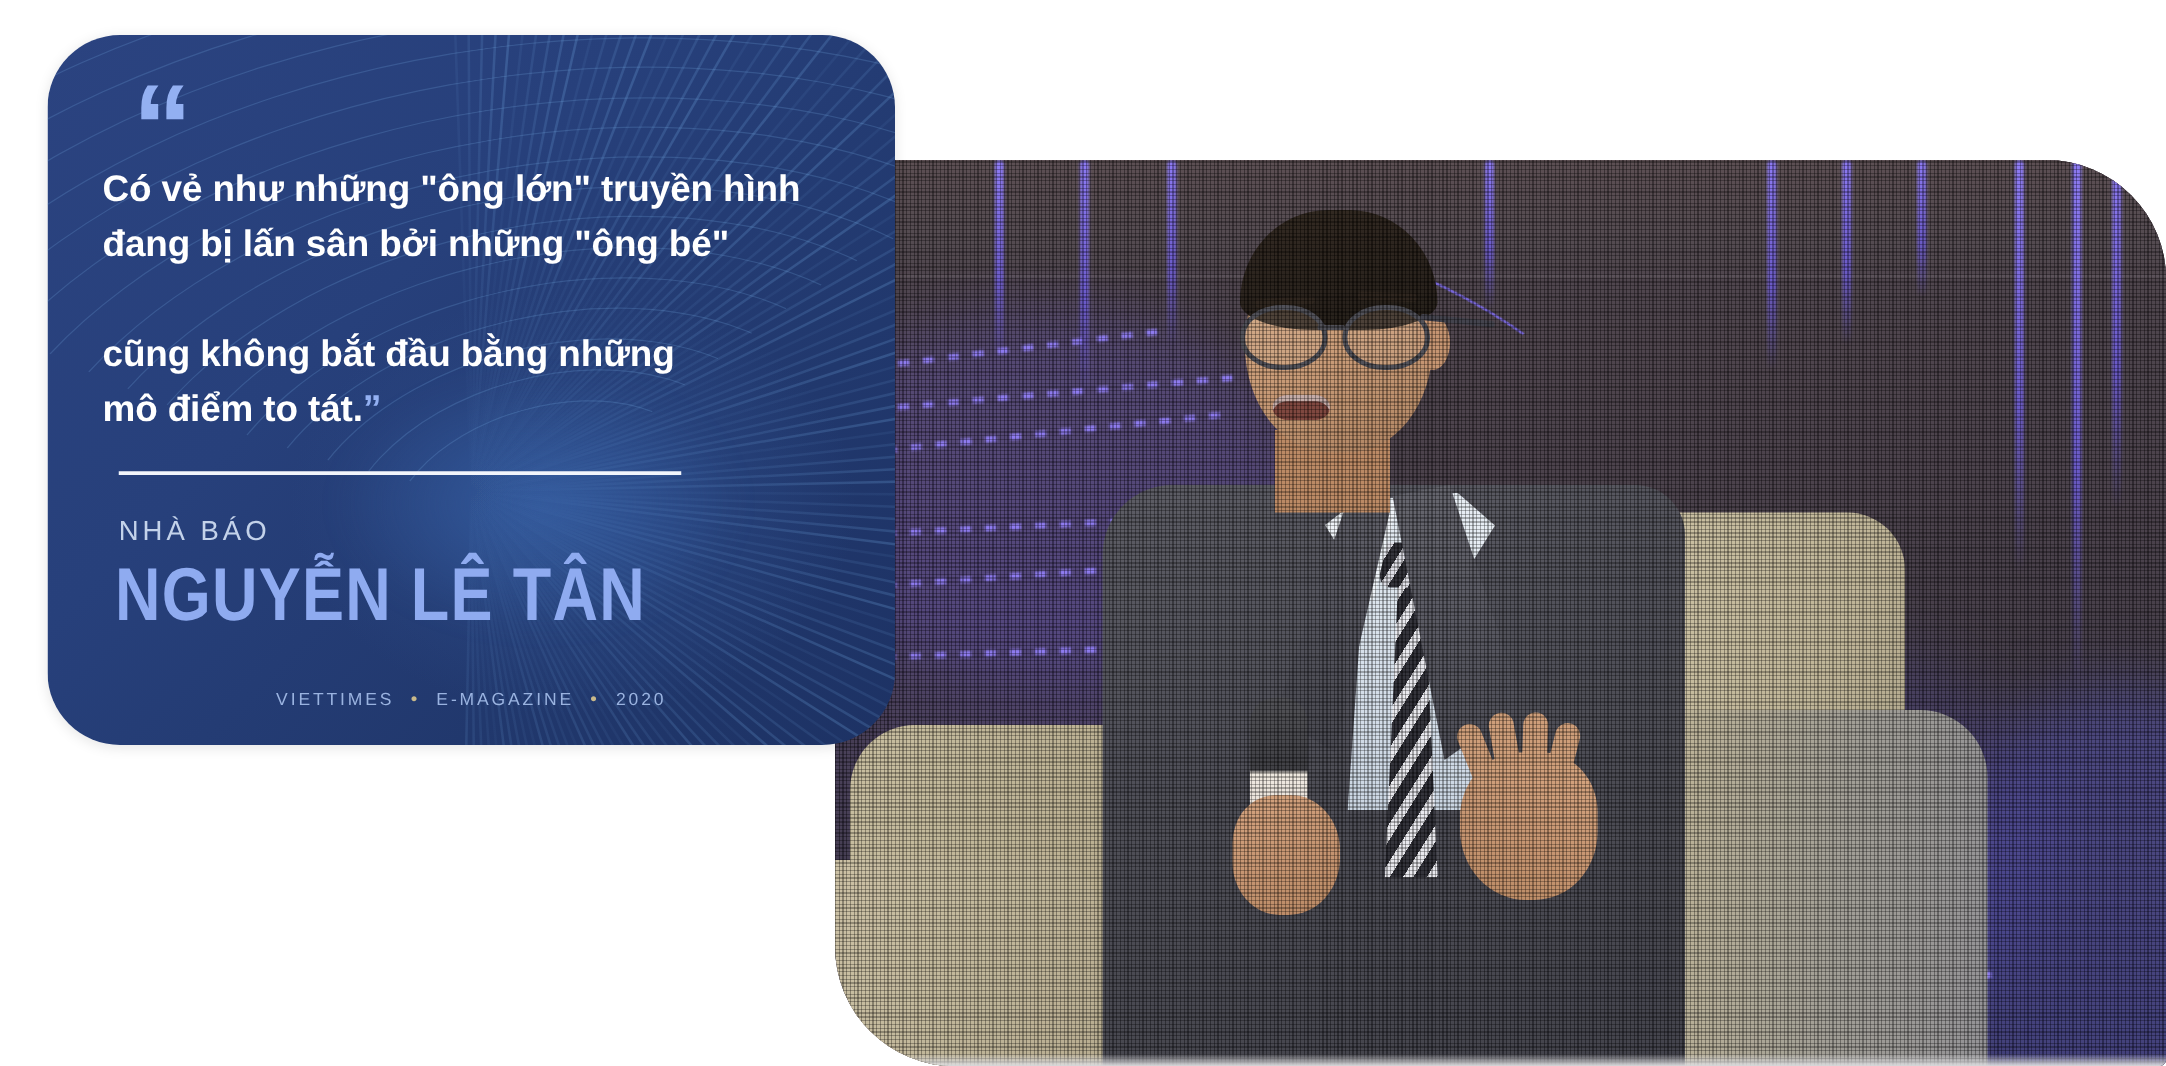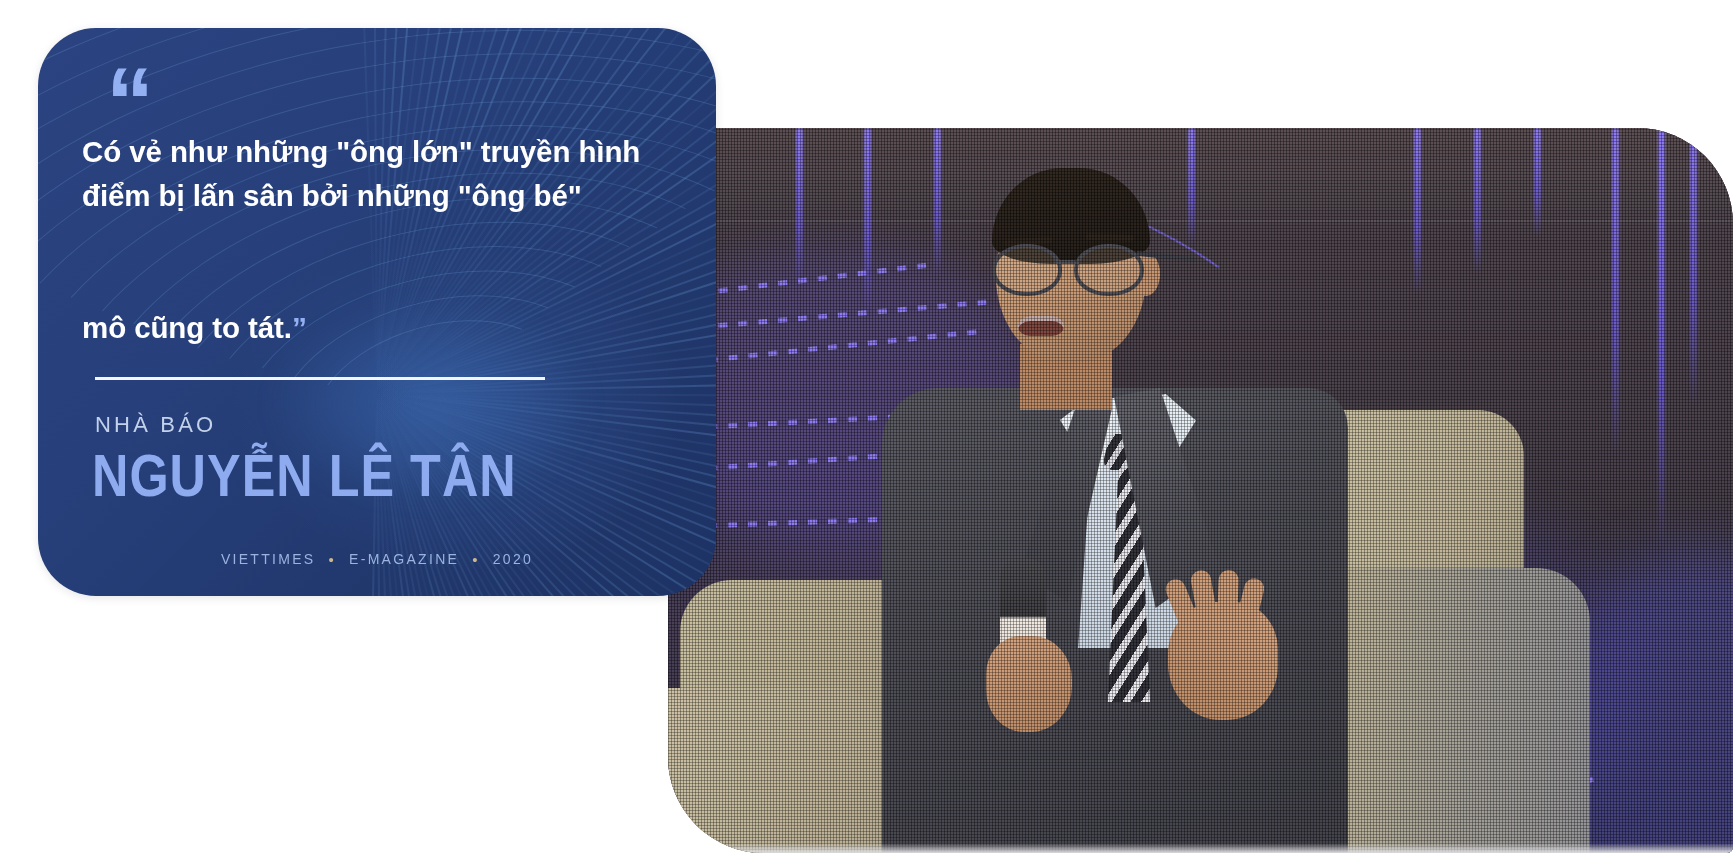--- a/index.html
+++ b/index.html
@@ -405,24 +405,24 @@
         <div class="arc" style="width: 2132px; height: 1321.84px; left: -666px; top: -282.92px; transform: rotate(0.8deg);"></div>
         <div class="arc" style="width: 2210px; height: 1370.2px; left: -705px; top: -307.1px; transform: rotate(1.5deg);"></div>
       </div>
 
     <div class="card-content">
 
       <div class="open-quote">“</div>
 
       <div class="quote-text">
         <span>Có vẻ như những "ông lớn" truyền hình</span><br>
-        <span>điểm bị lấn sân bởi những "ông bé"</span><br>
+        <span>đang bị lấn sân bởi những "ông bé"</span><br>
         <br>
-        <br>
-        <span>mô cũng to tát.</span><span class="close-q">”</span>
+        <span>cũng không bắt đầu bằng những</span><br>
+        <span>mô điểm to tát.</span><span class="close-q">”</span>
       </div>
 
       <div class="divider"></div>
 
       <div class="role">NHÀ BÁO</div>
 
       <div class="person-name">NGUYỄN LÊ TÂN</div>
 
       <div class="footer">
         <span class="seg">VIETTIMES</span><span class="dot">•</span><span class="seg">E-MAGAZINE</span><span class="dot">•</span><span class="seg">2020</span>

